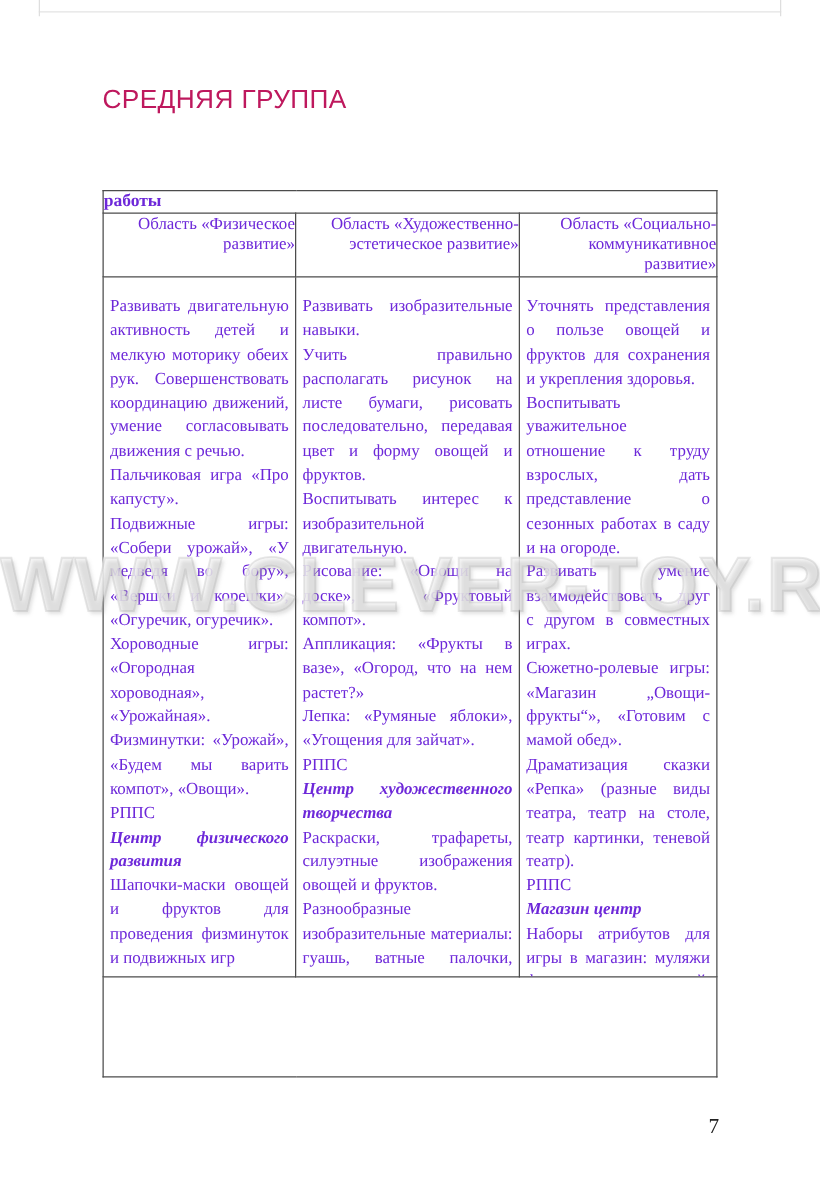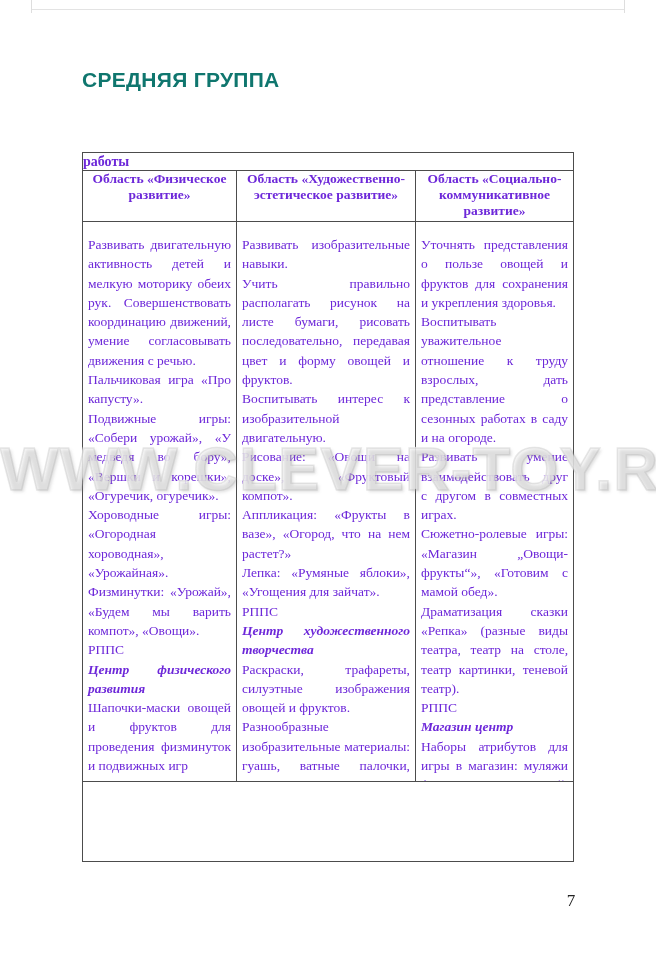--- a/index.html
+++ b/index.html
@@ -13,21 +13,21 @@
   }
   
   .scan-line-top{position:absolute;top:9px;left:31px;width:594px;border-top:1px solid #e3e3e3;}
   .scan-tick{position:absolute;top:0;width:1px;height:13px;background:#dedede;}
   .scan-tick.left{left:31px;}
   .scan-tick.right{left:624px;}
 
   .doc-title{
     position:absolute;left:82px;top:68px;margin:0;
     font-family:"Liberation Sans", sans-serif;
-    font-size:21px;font-weight:700;letter-spacing:.3px;color:#0f766e;
+    font-size:21px;font-weight:400;letter-spacing:.3px;color:#be185d;
   }
 
   .watermark{
     position:absolute;top:433px;left:0;width:656px;
     text-align:center;white-space:nowrap;
     font-family:"Liberation Sans", sans-serif;
     font-size:62px;font-weight:800;letter-spacing:1px;
     color:rgba(205,205,205,0.16);
     -webkit-text-stroke:1.5px rgba(150,150,150,0.22);
     text-shadow:2px 2px 3px rgba(140,140,140,0.25), -1px -1px 1px rgba(255,255,255,0.85);
@@ -40,21 +40,21 @@
     font-size:13.5px;line-height:19.3px;color:#6d28d9;padding-left:29px;
   }
   table.program td, table.program th{
     border:1px solid #4c4c4c;padding:0;vertical-align:top;
   }
   td.caption-cell{
     height:17px;font-weight:bold;padding:0 5px;line-height:17px;
     font-size:14px;
   }
   th.col-header{
-    height:50px;font-weight:bold;text-align:center;vertical-align:middle;
+    height:50px;font-weight:normal;text-align:right;vertical-align:middle;
     font-size:13.5px;line-height:16px;padding:2px 4px;
   }
   td.body-cell{height:552px;}
   .cell-inner{
     height:546px;overflow:hidden;padding:3px 5px 0 5px;margin-top:10px;
   }
   .para{margin:0;text-align:justify;}
   .para.b{font-weight:normal;text-align:left;}
   .para.bi{font-weight:bold;font-style:italic;text-align:justify;}
   td.spacer-cell{height:79px;}

